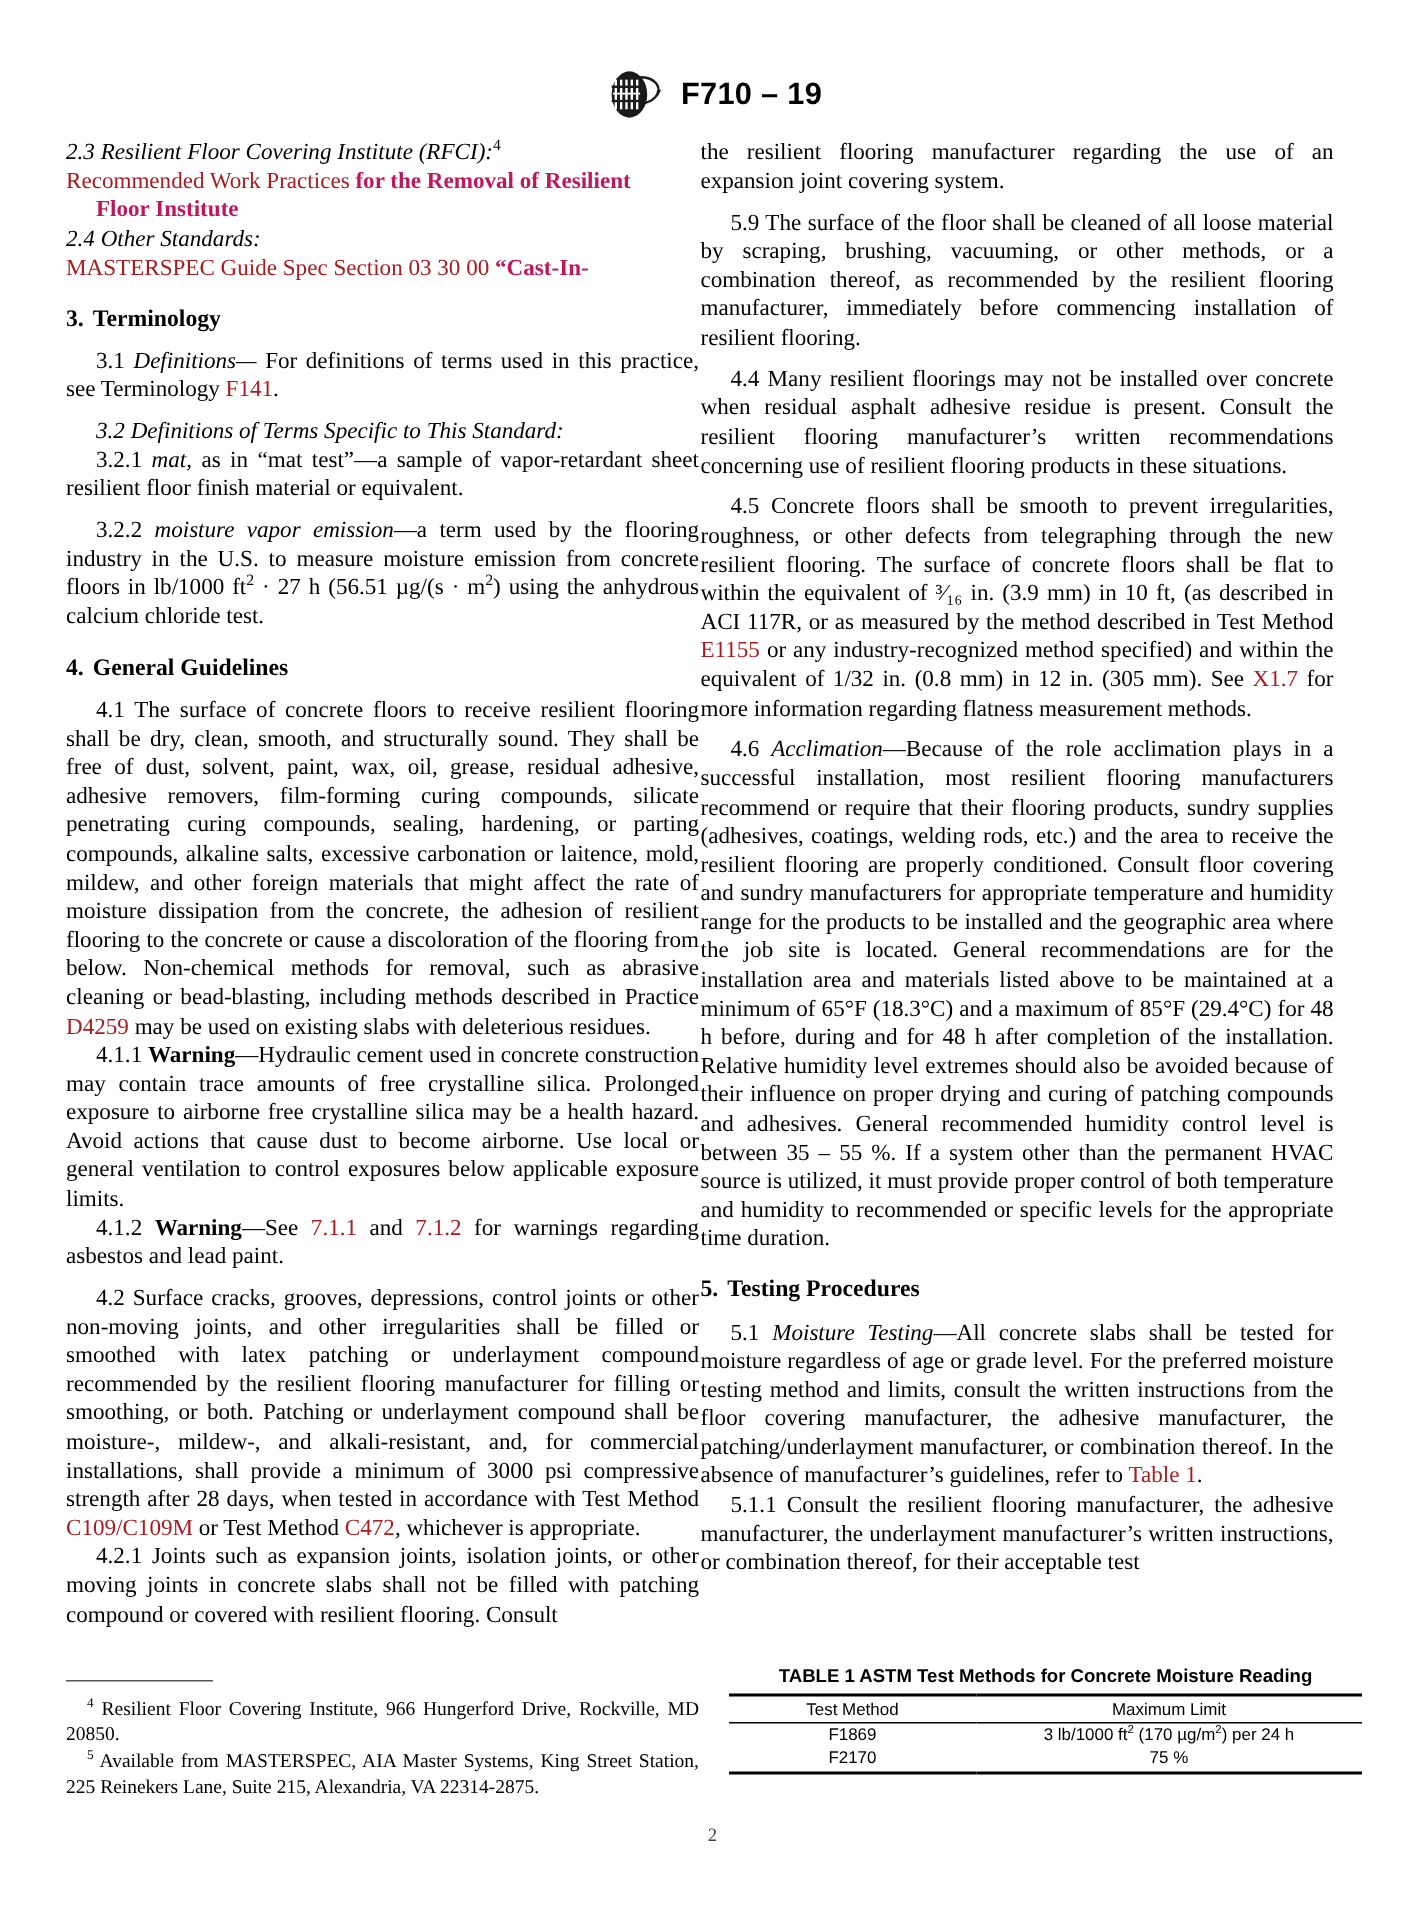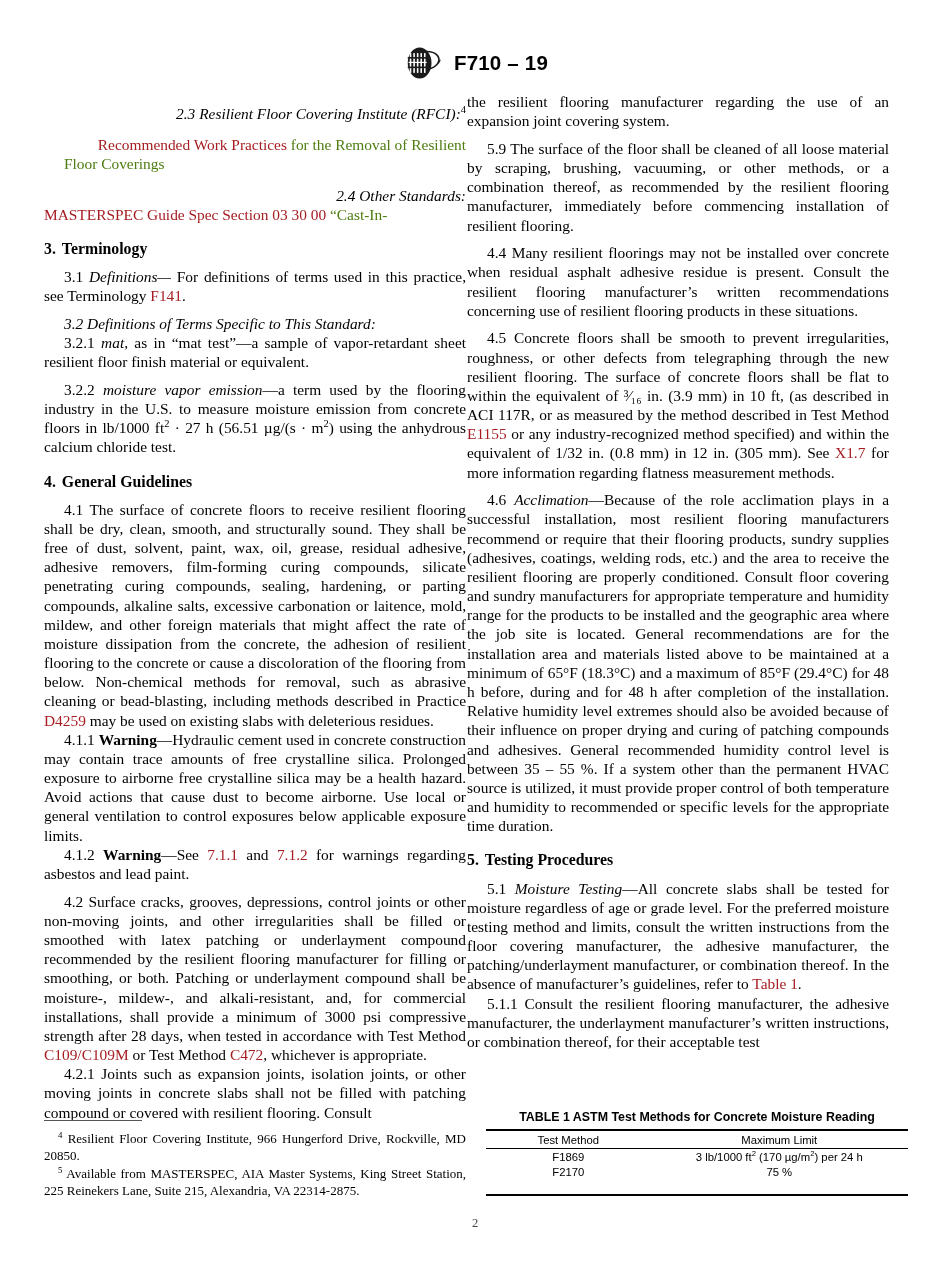--- a/index.html
+++ b/index.html
@@ -71,23 +71,23 @@
   }
   p.tight {
     margin-top: 0;
     text-indent: 20px;
   }
   p.cont {
     margin-top: 0;
     text-indent: 0;
   }
   p.ref-line {
-    margin-top: 12px;
-    text-indent: 0;
-    text-align: right;
+    margin-top: 0;
+    text-indent: 0;
+    text-align: left;
   }
   p.ref-line-indent {
     margin-top: 0;
     text-indent: 0;
     padding-left: 20px;
     text-align: left;
   }
 
   h3.section {
     margin: 15px 0 0 0;
@@ -95,21 +95,21 @@
     font-weight: bold;
     font-family: "Liberation Serif", "DejaVu Serif", serif;
     text-align: left;
     text-indent: 0;
   }
   h3.section .num { margin-right: 6px; }
 
   .it { font-style: italic; }
   .bd { font-weight: bold; }
   .lnk-red  { color: #A51C21; }
-  .lnk-blue { color: #4d7c0f; }
+  .lnk-blue { color: #be185d; font-weight: bold; }
   sup { font-size: 0.68em; vertical-align: super; line-height: 0; }
 
   
   .footnotes {
     position: absolute;
     left: 44px;
     top: 1120px;
     width: 422px;
     font-size: 13px;
     line-height: 1.32;
@@ -154,21 +154,21 @@
     border-bottom: 1px solid #000;
     color: #000;
   }
   table.astm-table tbody td {
     padding: 1.5px 0;
     text-align: center;
     color: #000;
   }
   table.astm-table tbody tr:last-child td {
     border-bottom: 2.2px solid #000;
-    padding-bottom: 16px;
+    padding-bottom: 3px;
   }
   td.method { color: #D12C2C; }
   .col-method { width: 39%; margin-top: 18px; }
   .col-limit  { width: 61%; }
 
   
   .page-number {
     position: absolute;
     left: 0;
     width: 950px;
@@ -205,21 +205,21 @@
       </svg>
     </span>
     <span class="header-title">F710 – 19</span>
   </div>
 
   <div class="col col-left">
 
     <p class="ref-line"><span class="it">2.3  Resilient Floor Covering Institute (RFCI):</span><sup>4</sup></p>
 
     <p class="ref-line"><span class="lnk-red">Recommended Work Practices</span><span class="lnk-blue"> for the Removal of Resilient</span></p>
-    <p class="ref-line-indent"><span class="lnk-blue">Floor Coverings</span></p>
+    <p class="ref-line-indent"><span class="lnk-blue">Floor Institute</span></p>
 
     <p class="ref-line"><span class="it">2.4  Other Standards:</span></p>
 
     <p><span class="lnk-red">MASTERSPEC  Guide  Spec  Section  03  30  00 </span><span class="lnk-blue">“Cast-In-</span></p>
 
     <h3 class="section"><span class="num">3.</span><span>Terminology</span></h3>
 
     <p class="para"><span>3.1 </span><span class="it">Definitions—</span><span> For definitions of terms used in this practice, see Terminology </span><span class="lnk-red">F141</span><span>.</span></p>
 
     <p class="para"><span class="it">3.2  Definitions of Terms Specific to This Standard:</span></p>

